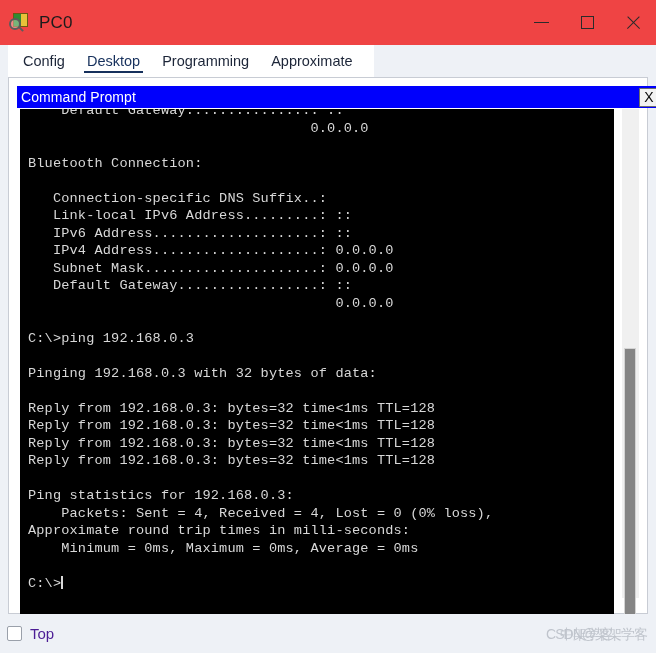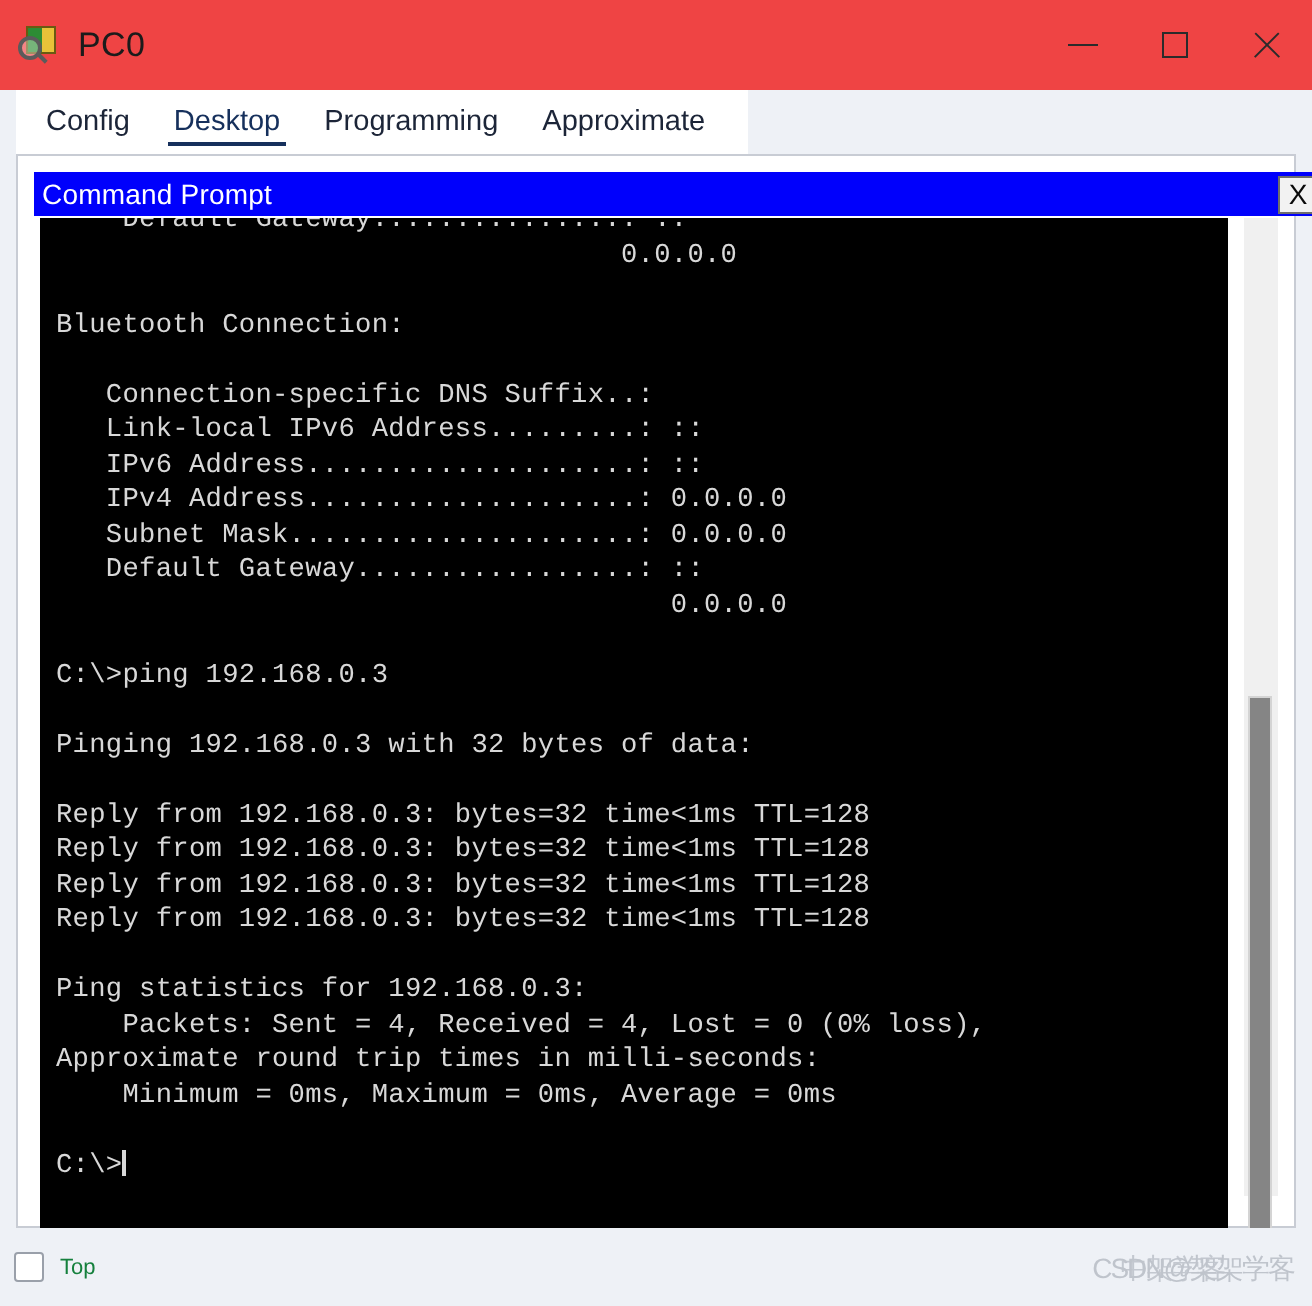--- a/index.html
+++ b/index.html
@@ -287,22 +287,22 @@
   .chk-box {
     width: 15px;
     height: 15px;
     border: 1px solid #9aa0aa;
     border-radius: 2px;
     background: #ffffff;
     box-sizing: border-box;
     margin-right: 8px;
   }
   .chk-label {
-    font-size: 11px;
-    color: #15803d;
+    font-size: 15px;
+    color: #4c1d95;
   }
   .watermark {
     position: absolute;
     right: 9px;
     top: 12px;
     font-size: 14px;
     color: #9aa0aa;
     opacity: 0.55;
     letter-spacing: -1px;
     user-select: none;

